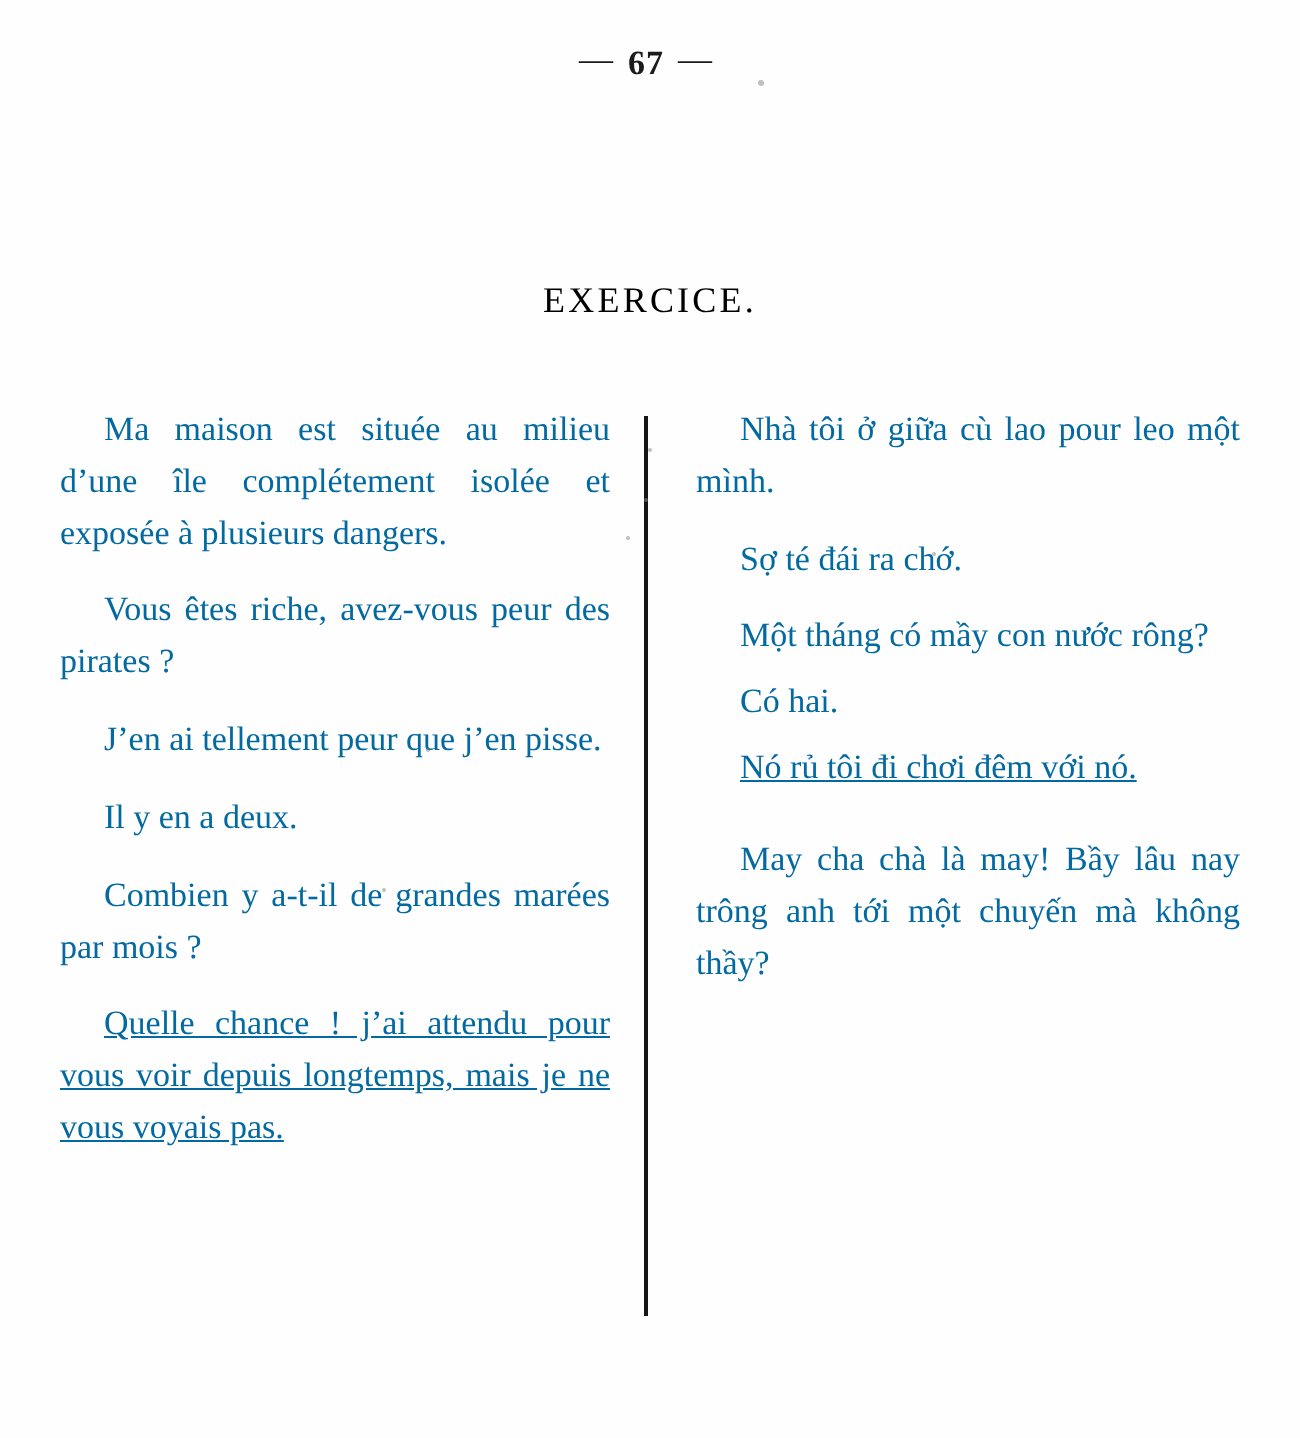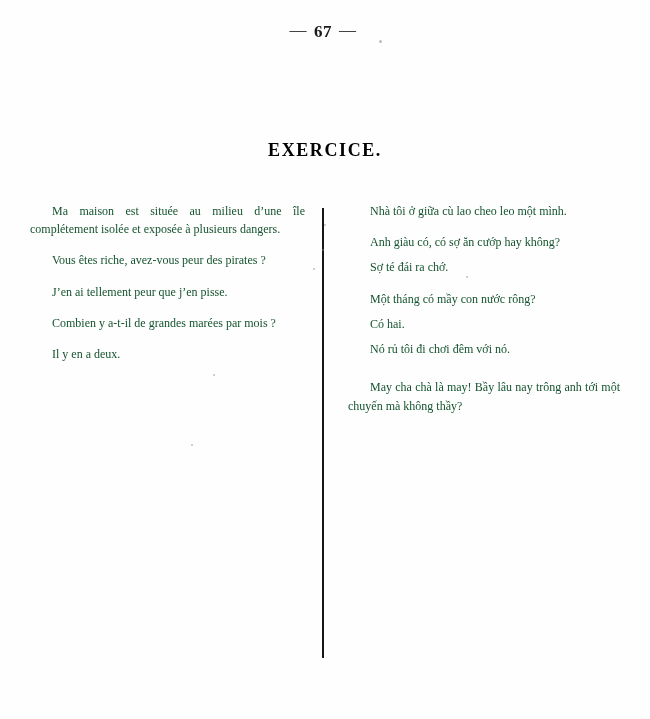--- a/index.html
+++ b/index.html
@@ -42,21 +42,21 @@
   }
 
   
   .heading {
     position: absolute;
     top: 140px;
     left: 0;
     width: 650px;
     text-align: center;
     font-size: 18px;
-    font-weight: bold;
+    font-weight: normal;
     letter-spacing: 1.6px;
     color: #000000;
   }
 
   
   .columns {
     position: absolute;
     top: 202px;
     left: 0;
     width: 650px;
@@ -80,32 +80,32 @@
     left: 30px;
     width: 275px;
   }
   .col-right {
     left: 348px;
     width: 272px;
   }
 
   .para {
     margin: 0 0 5px 0;
-    font-size: 12px;
+    font-size: 17px;
     line-height: 1.52;
     text-align: justify;
     text-indent: 22px;
-    color: #14532d;
+    color: #0369a1;
   }
   .para:last-child { margin-bottom: 0; }
 
   
   .gap-sm { margin-bottom: 7px; }
   .gap-md { margin-bottom: 13px; }
-  .gap-lg { margin-bottom: 20px; }
+  .gap-lg { margin-bottom: 20px; text-decoration: underline; }
 
   
   .speck {
     position: absolute;
     background: #8a8a8a;
     border-radius: 50%;
     opacity: .55;
   }
 </style>
 </head>
@@ -120,27 +120,27 @@
   <div class="heading">EXERCICE.</div>
 
   <div class="columns">
 
     <div class="divider"></div>
 
     <div class="col col-left">
       <p class="para gap-md">Ma maison est située au milieu d’une île complétement isolée et exposée à plusieurs dangers.</p>
       <p class="para gap-md">Vous êtes riche, avez-vous peur des pirates ?</p>
       <p class="para gap-md">J’en ai tellement peur que j’en pisse.</p>
+      <p class="para gap-md">Il y en a deux.</p>
       <p class="para gap-md">Combien y a-t-il de grandes marées par mois ?</p>
-      <p class="para gap-md">Il y en a deux.</p>
+      <p class="para gap-lg">Quelle chance ! j’ai attendu pour vous voir depuis longtemps, mais je ne vous voyais pas.</p>
     </div>
 
     <div class="col col-right">
-      <p class="para gap-md">Nhà tôi ở giữa cù lao cheo leo một mình.</p>
-      <p class="para gap-sm">Anh giàu có, có sợ ăn cướp hay không?</p>
+      <p class="para gap-md">Nhà tôi ở giữa cù lao pour leo một mình.</p>
       <p class="para gap-md">Sợ té đái ra chớ.</p>
       <p class="para gap-sm">Một tháng có mầy con nước rông?</p>
       <p class="para gap-sm">Có hai.</p>
       <p class="para gap-lg">Nó rủ tôi đi chơi đêm với nó.</p>
       <p class="para gap-sm">May cha chà là may! Bầy lâu nay trông anh tới một chuyến mà không thầy?</p>
     </div>
 
   </div>
 
   <div class="speck" style="left:379px; top:40px; width:3px; height:3px;"></div>

